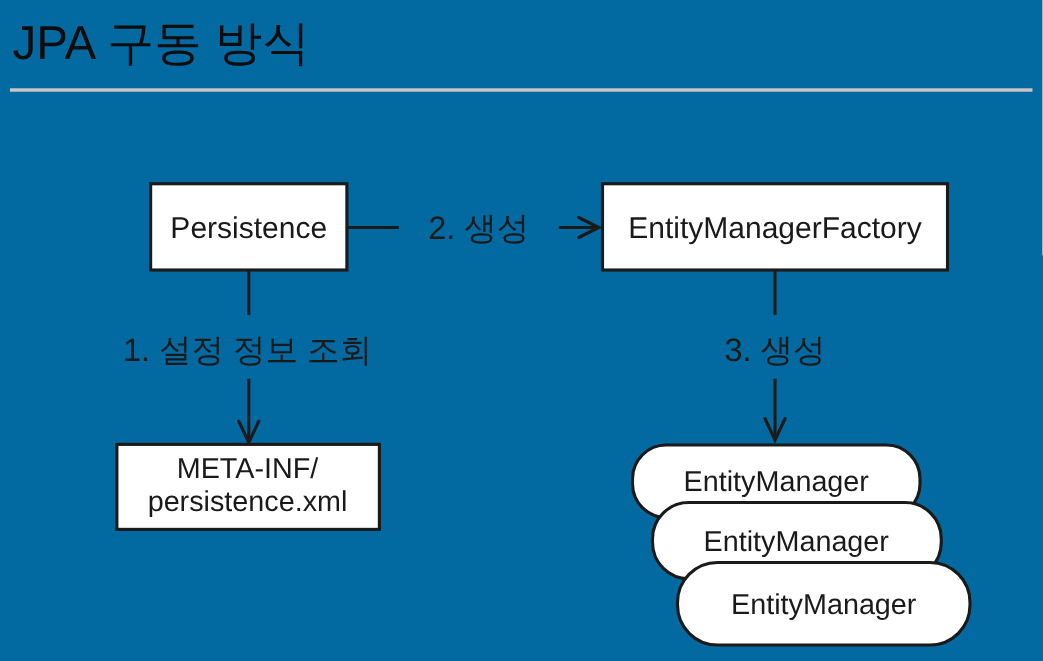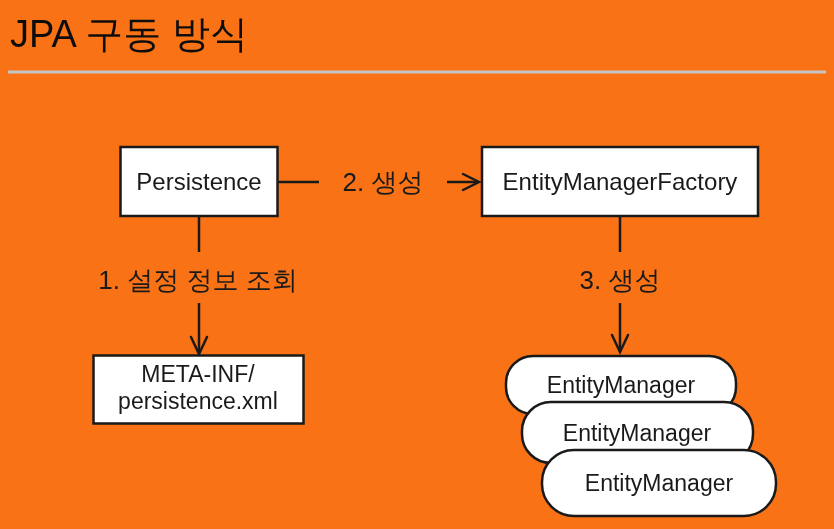--- a/index.html
+++ b/index.html
@@ -7,21 +7,21 @@
     padding: 0;
     background: #ffffff;
     width: 834px;
     height: 529px;
     overflow: hidden;
   }
   .stage {
     position: relative;
     width: 834px;
     height: 529px;
-    background: #f97316;
+    background: #0369a1;
     font-family: "Liberation Sans", sans-serif;
   }
   svg { display: block; }
   .box {
     fill: #ffffff;
     stroke: #1a1a1a;
     stroke-width: 2.5;
   }
   .edge {
     stroke: #1a1a1a;

